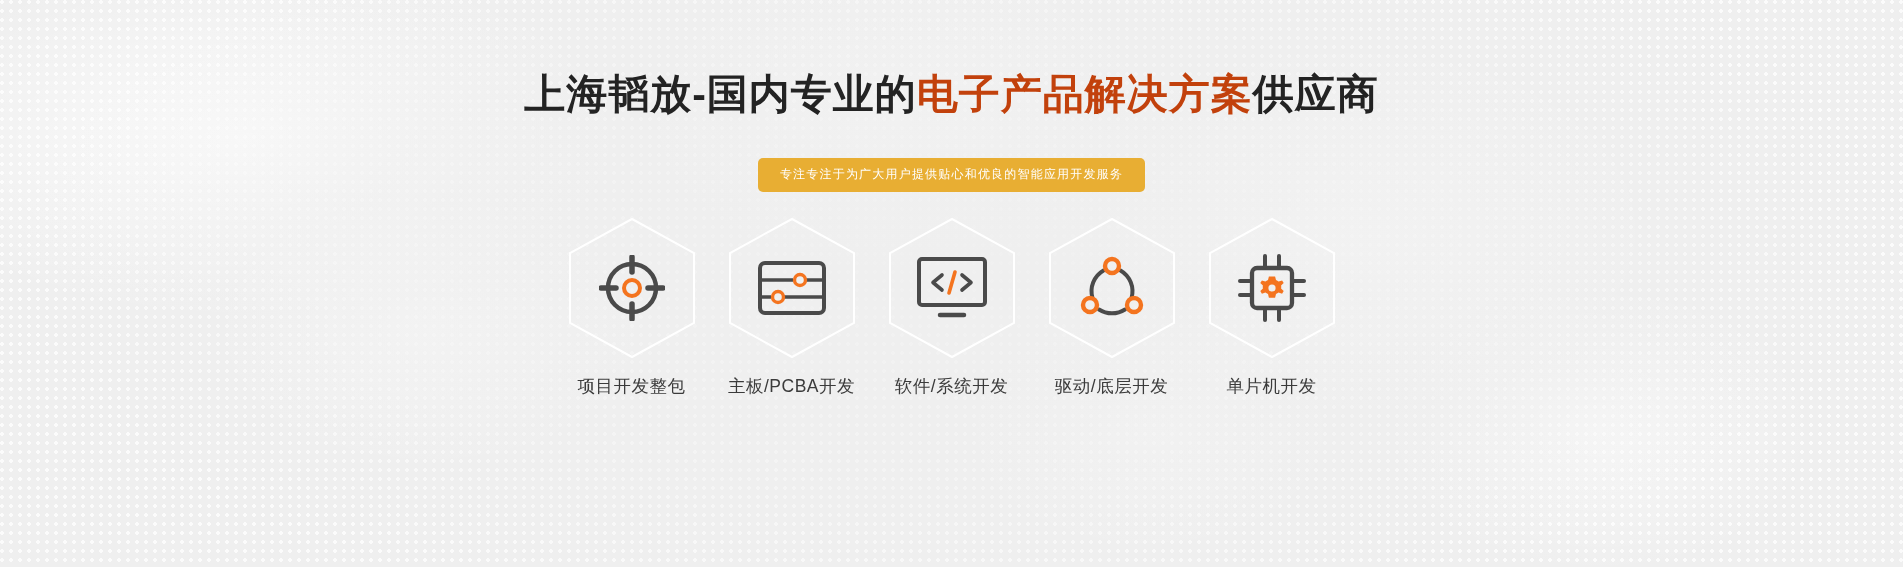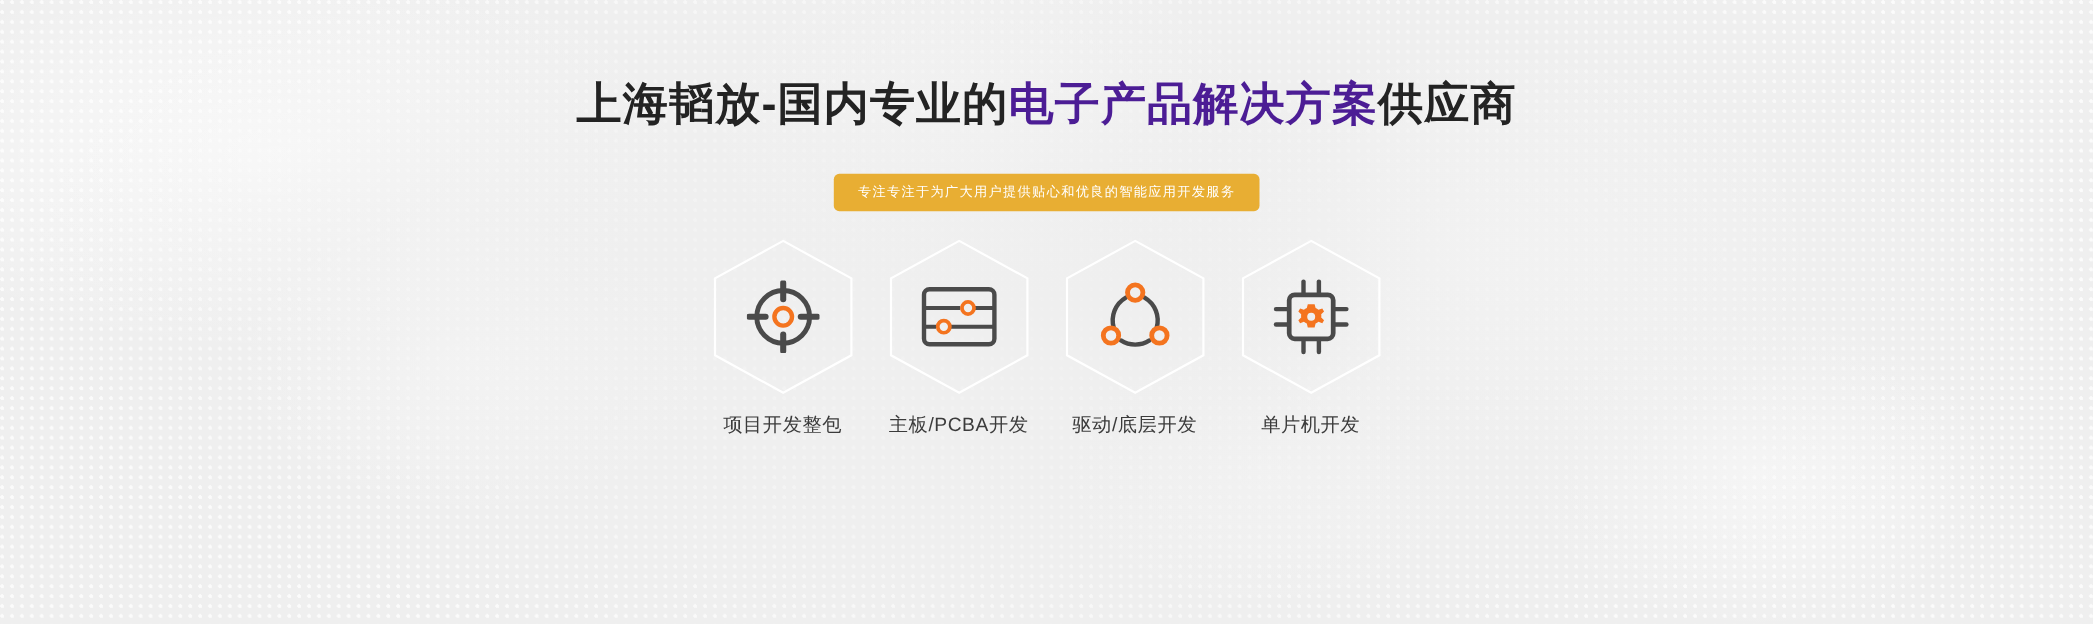--- a/index.html
+++ b/index.html
@@ -62,21 +62,21 @@
     left: 0;
     right: 0;
     text-align: center;
     font-size: 41px;
     font-weight: bold;
     line-height: 1.1;
     letter-spacing: 1px;
     color: #232323;
     white-space: nowrap;
   }
-  .headline .hl-accent { color: #4c1d95; text-align: right; }
+  .headline .hl-accent { color: #c2410c; text-align: right; }
 
   .subhead {
     position: absolute;
     top: 126px;
     left: 0;
     right: 0;
     text-align: center;
     font-size: 17.5px;
     letter-spacing: 1.0px;
     color: #9a9a9a;
@@ -192,20 +192,35 @@
             <line x1="49" y1="21" x2="67" y2="21" stroke="#4a4a4a" stroke-width="3.5"></line>
             <circle cx="43" cy="21" r="5.5" fill="none" stroke="#f4741f" stroke-width="3.4"></circle>
             <line x1="3" y1="38" x2="14" y2="38" stroke="#4a4a4a" stroke-width="3.5"></line>
             <line x1="27" y1="38" x2="67" y2="38" stroke="#4a4a4a" stroke-width="3.5"></line>
             <circle cx="21" cy="38" r="5.5" fill="none" stroke="#f4741f" stroke-width="3.4"></circle>
           </svg>
         </div>
         <div class="service-label">主板/PCBA开发</div>
       </div>
 
+      <div class="service">
+        <div class="hex-wrap">
+          <svg class="hex-svg" width="130" height="144" viewBox="0 0 130 144">
+            <polygon points="65,3 127,37 127,107 65,141 3,107 3,37" fill="none" stroke="#ffffff" stroke-width="2"></polygon>
+          </svg>
+          <svg class="icon-svg" width="72" height="64" viewBox="0 0 72 64">
+            <rect x="3" y="3" width="66" height="46" rx="3" ry="3" fill="none" stroke="#4a4a4a" stroke-width="4"></rect>
+            <line x1="24" y1="59" x2="48" y2="59" stroke="#4a4a4a" stroke-width="4.5" stroke-linecap="round"></line>
+            <polyline points="26,19 17,26.5 26,34" fill="none" stroke="#4a4a4a" stroke-width="3.6" stroke-linecap="round" stroke-linejoin="round"></polyline>
+            <polyline points="46,19 55,26.5 46,34" fill="none" stroke="#4a4a4a" stroke-width="3.6" stroke-linecap="round" stroke-linejoin="round"></polyline>
+            <line x1="39" y1="16" x2="33" y2="37" stroke="#f4741f" stroke-width="3.6" stroke-linecap="round"></line>
+          </svg>
+        </div>
+        <div class="service-label">软件/系统开发</div>
+      </div>
 
       <div class="service">
         <div class="hex-wrap">
           <svg class="hex-svg" width="130" height="144" viewBox="0 0 130 144">
             <polygon points="65,3 127,37 127,107 65,141 3,107 3,37" fill="none" stroke="#ffffff" stroke-width="2"></polygon>
           </svg>
           <svg class="icon-svg" width="68" height="68" viewBox="0 0 68 68">
             <g fill="none" stroke="#4a4a4a" stroke-width="4" stroke-linecap="round">
               <path d="M 14.5 44 A 24 24 0 0 1 25.5 16.5"></path>
               <path d="M 42.5 16.5 A 24 24 0 0 1 53.5 44"></path>

